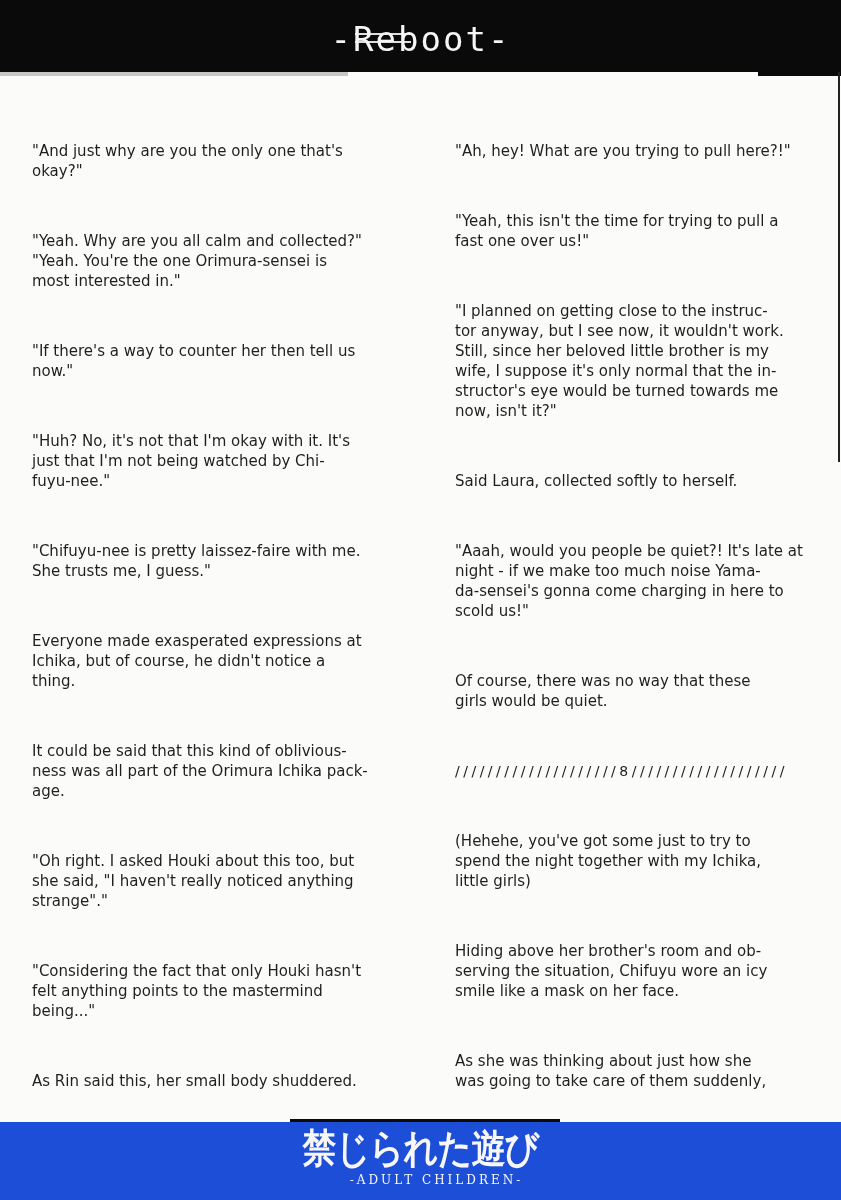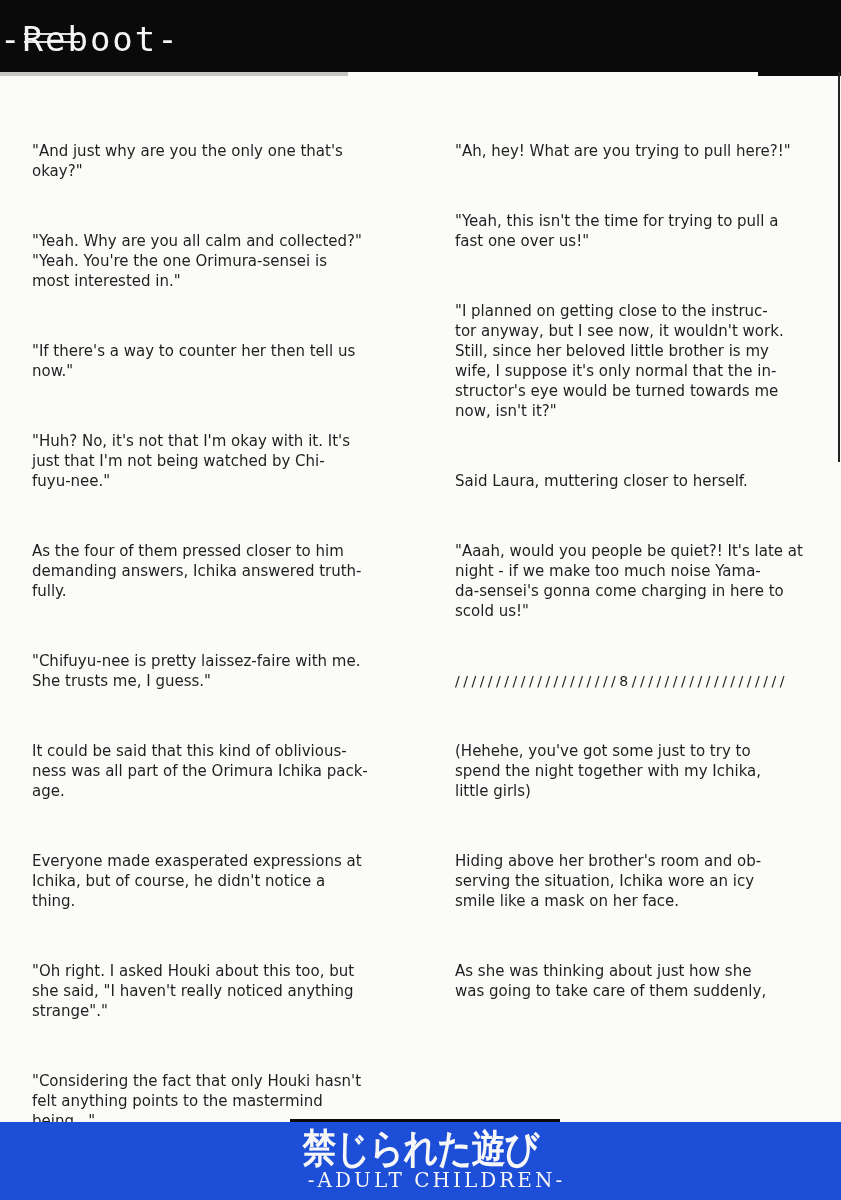--- a/index.html
+++ b/index.html
@@ -15,20 +15,21 @@
   }
 
   
   .topbar {
     position: absolute;
     top: 0; left: 0;
     width: 841px; height: 72px;
     background: #0a0a0a;
     display: flex;
     align-items: center;
+    justify-content: center;
   }
   .title-wrap {
     position: relative;
     display: inline-block;
     color: #f5f5f5;
     font-family: "DejaVu Sans Mono", monospace;
     font-size: 34px;
     letter-spacing: 2px;
     padding-top: 6px;
   }
@@ -102,21 +103,21 @@
     margin-top: 3px;
     font-family: "DejaVu Serif", serif;
     font-weight: bold;
     font-size: 40px;
     line-height: 46px;
     letter-spacing: -1px;
     transform: scaleX(0.85);
   }
   .footer-sub {
     font-family: "DejaVu Serif", serif;
-    font-size: 20px;
+    font-size: 12px;
     line-height: 18px;
     letter-spacing: 3px;
     margin-left: 32px;
   }
 </style>
 </head>
 <body>
 
 <div class="page">
 
@@ -134,31 +135,28 @@
       <p>"And just why are you the only one that's
 okay?"</p>
       <p>"Yeah. Why are you all calm and collected?"
 "Yeah. You're the one Orimura-sensei is
 most interested in."</p>
       <p>"If there's a way to counter her then tell us
 now."</p>
       <p>"Huh? No, it's not that I'm okay with it. It's
 just that I'm not being watched by Chi-
 fuyu-nee."</p>
-      <p>As the four of them pressed closer to him
-demanding answers, Ichika answered truth-
-fully.</p>
       <p>"Chifuyu-nee is pretty laissez-faire with me.
 She trusts me, I guess."</p>
+      <p>Everyone made exasperated expressions at
+Ichika, but of course, he didn't notice a
+thing.</p>
       <p>It could be said that this kind of oblivious-
 ness was all part of the Orimura Ichika pack-
 age.</p>
-      <p>Everyone made exasperated expressions at
-Ichika, but of course, he didn't notice a
-thing.</p>
       <p>"Oh right. I asked Houki about this too, but
 she said, "I haven't really noticed anything
 strange"."</p>
       <p>"Considering the fact that only Houki hasn't
 felt anything points to the mastermind
 being..."</p>
       <p>As Rin said this, her small body shuddered.</p>
       
       
       
@@ -168,31 +166,33 @@
     <section class="col right">
       <p>"Ah, hey! What are you trying to pull here?!"</p>
       <p>"Yeah, this isn't the time for trying to pull a
 fast one over us!"</p>
       <p>"I planned on getting close to the instruc-
 tor anyway, but I see now, it wouldn't work.
 Still, since her beloved little brother is my
 wife, I suppose it's only normal that the in-
 structor's eye would be turned towards me
 now, isn't it?"</p>
-      <p>Said Laura, muttering closer to herself.</p>
+      <p>Said Laura, collected softly to herself.</p>
       <p>"Aaah, would you people be quiet?! It's late at
 night - if we make too much noise Yama-
 da-sensei's gonna come charging in here to
 scold us!"</p>
+      <p>Of course, there was no way that these
+girls would be quiet.</p>
       <p class="divider">////////////////////8///////////////////</p>
       <p>(Hehehe, you've got some just to try to
 spend the night together with my Ichika,
 little girls)</p>
       <p>Hiding above her brother's room and ob-
-serving the situation, Ichika wore an icy
+serving the situation, Chifuyu wore an icy
 smile like a mask on her face.</p>
       <p>As she was thinking about just how she
 was going to take care of them suddenly,</p>
       
       
       
       
       
     </section>
   </main>

